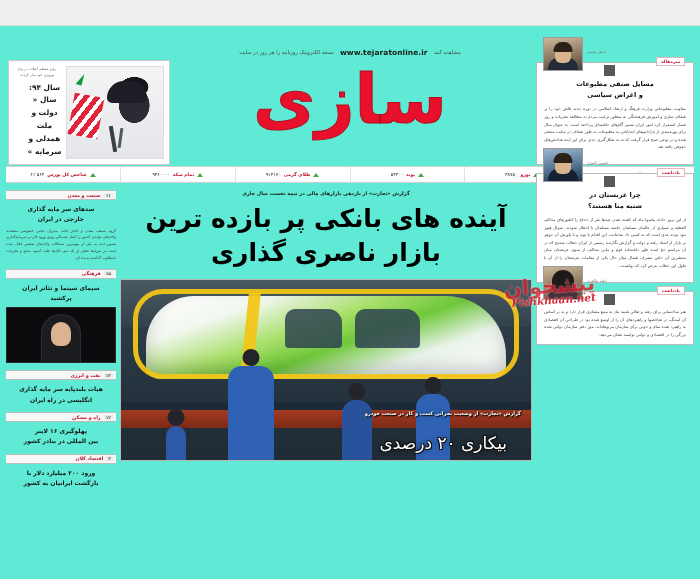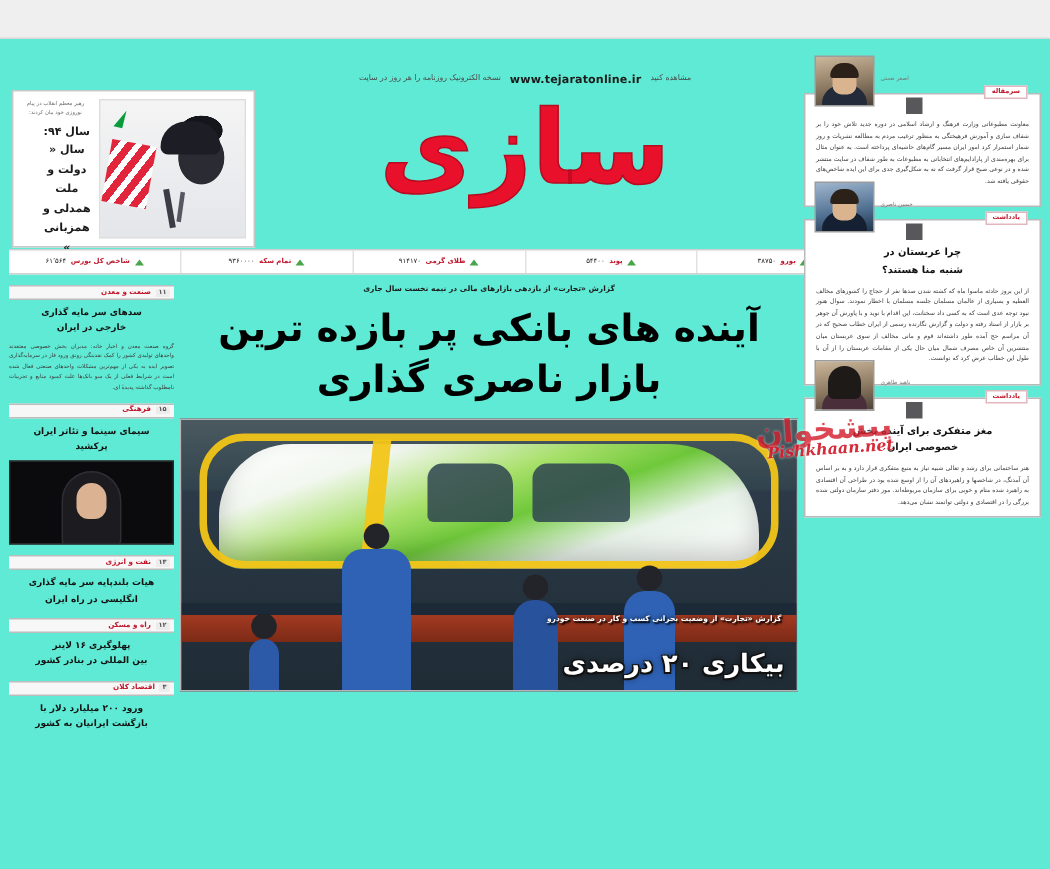--- a/index.html
+++ b/index.html
@@ -357,22 +357,22 @@
   .hero .w3 { left: 72%; width: 34px; height: 66px; }
   .hero .w4 { left: 11%; width: 20px; height: 34px; background:#2c5aa8; }
 
   .hero-kicker {
     position: absolute; bottom: 44px; right: 10px;
     font-size: 5px; color: #fff; font-weight: bold;
     text-shadow: 0 0 3px #000, 1px 1px 1px #000;
     direction: rtl; text-align: right;
   }
   .hero-cap {
-    position: absolute; bottom: 5px; right: 8px;
-    font-size: 17px; font-weight: bold;
+    position: absolute; bottom: 5px; right: 24px;
+    font-size: 17px; font-weight: normal;
     color: #ffffff;
     direction: rtl; text-align: right;
     line-height: 1.38;
     text-shadow:
       -1px -1px 0 #111, 1px -1px 0 #111,
       -1px 1px 0 #111, 1px 1px 0 #111,
       0 0 5px rgba(0,0,0,.85);
   }
 
   
@@ -424,21 +424,21 @@
       <div class="flag-green"></div>
       <div class="flag-red"></div>
       <div class="turban"></div>
       <div class="mic"></div>
       <div class="mic2"></div>
     </div>
     <div class="leader-text">
       <div class="lt-sub">رهبر معظم انقلاب در پیام نوروزی خود بیان کردند:</div>
       <div class="lt-main">سال ۹۴:</div>
       <div class="lt-main">سال « دولت و ملت</div>
-      <div class="lt-main">همدلی و همزبانی »</div>
+      <div class="lt-main">همدلی و سرمایه »</div>
       <div class="lt-dot">«</div>
     </div>
   </div>
 
   <div class="ticker">
     <div class="tick">
       <span class="tick-arrow"></span>
       <span class="tick-label">دلار</span>
       <span class="tick-val">۳۳۹۴۰</span>
     </div>
@@ -473,20 +473,24 @@
 
     <div class="card">
       <span class="card-tag">سرمقاله</span>
       <div class="card-photo">
         <div class="body"></div>
         <div class="head"></div>
         <div class="hair"></div>
       </div>
       <span class="card-byline">اصغر نعمتی</span>
       <div class="card-swatch"></div>
+      <div class="card-title">
+        <div>مسایل صنفی مطبوعات</div>
+        <div>و اغراض سیاسی</div>
+      </div>
       <div class="card-body">معاونت مطبوعاتی وزارت فرهنگ و ارشاد اسلامی در دوره جدید تلاش خود را بر شفاف سازی و آموزش فرهیختگی به منظور ترغیب مردم به مطالعه نشریات و روز شمار استمرار کرد امور ایران مسیر گام‌های حاشیه‌ای پرداخته است. به عنوان مثال برای بهره‌مندی از پارادایم‌های انتخاباتی به مطبوعات به طور شفاف در سایت منتشر شده و در نوعی صبح قرار گرفت که نه به شکل‌گیری جدی برای این ایده شاخص‌های حقوقی یافته شد.</div>
       <div class="card-more">ادامه در صفحه ۱۶</div>
     </div>
 
     <div class="card">
       <span class="card-tag">یادداشت</span>
       <div class="card-photo blue">
         <div class="body"></div>
         <div class="head"></div>
         <div class="hair"></div>
@@ -503,24 +507,20 @@
 
     <div class="card">
       <span class="card-tag">یادداشت</span>
       <div class="card-photo f">
         <div class="body"></div>
         <div class="head"></div>
         <div class="hair"></div>
       </div>
       <span class="card-byline">ناهید طاهری</span>
       <div class="card-swatch"></div>
-      <div class="card-title">
-        <div>مغز متفکری برای آینده بخش</div>
-        <div>خصوصی ایران</div>
-      </div>
       <div class="card-body">هنر ساختمانی برای رشد و تعالی شبیه نیاز به منبع متفکری قرار دارد و به بر اساس آن آمدنگ، در شاخصها و راهبردهای آن را از اوسع شده بود در طراحی آن اقتصادی به راهبرد شده متام و خوبی برای سازمان مربوطه‌اند. موز دفتر سازمان دولتی شده بزرگی را در اقتصادی و دولتی توانمند نشان می‌دهد.</div>
     </div>
 
   </div>
 
   <div class="col-right">
 
     <div class="sect">
       <div class="sect-head">
         <span class="sect-num">۱۱</span>

